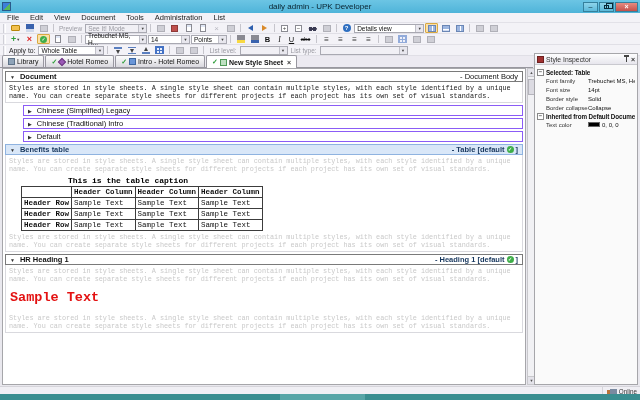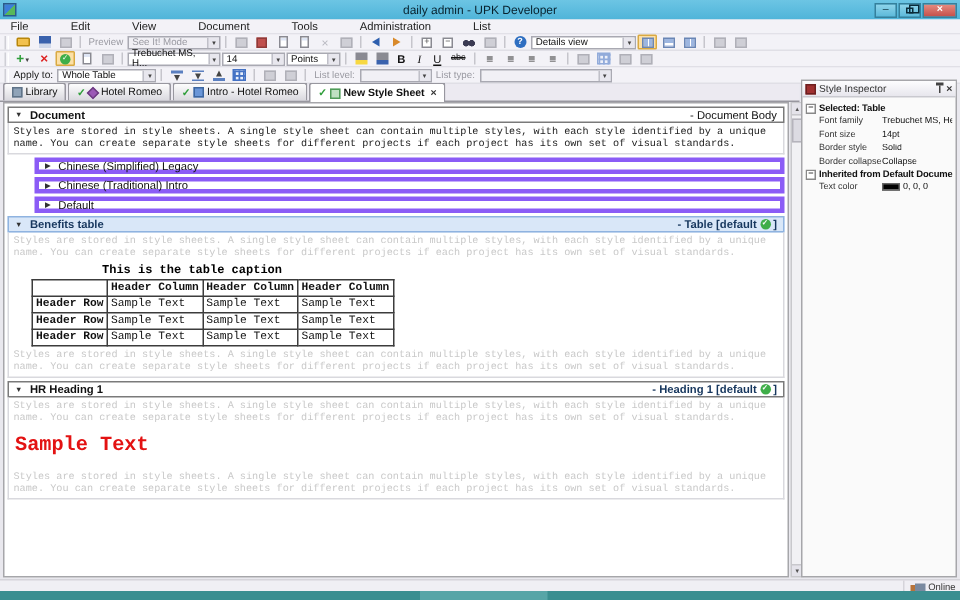--- a/index.html
+++ b/index.html
@@ -10,21 +10,21 @@
   
   .titlebar { left:0; top:0; width:640px; height:13px; background:linear-gradient(#6cc5e4,#4fb4d9); display:flex; align-items:center;justify-content:center; }
   .app-icon { width:9px; height:9px; margin-left:2px; background:linear-gradient(135deg,#3d7fd9 50%,#58b85a 50%); border:1px solid #2a5a8a; }
   .win-title { position:absolute; left:0; right:0; text-align:center; font-size:8px; color:#08222e; }
   .win-btns { margin-left:auto; display:flex; gap:1px; padding-right:2px; z-index:2; }
   .win-btn { width:15px; height:10px; background:linear-gradient(#8ed4ea,#5cb9da); border:1px solid #35809c; display:flex; align-items:center; justify-content:center; font-size:7px; color:#0a2a38; }
   .win-btn.close { width:23px; background:linear-gradient(#e58b80,#c4504a); color:#fff; font-weight:bold; }
   .restore-glyph { width:5px; height:4px; border:1px solid #0a2a38; position:relative; background:transparent; }
   .restore-glyph::before { content:""; position:absolute; left:1px; top:-3px; width:5px; height:4px; border:1px solid #0a2a38; }
 
-  .menubar { left:0; top:13px; width:640px; height:10px; background:#f3f2f7; display:flex; align-items:center; gap:28px; padding-left:7px; border-bottom:1px solid #e2e1e8; }
+  .menubar { left:0; top:13px; width:640px; height:10px; background:#f3f2f7; display:flex; align-items:center; gap:11px; padding-left:7px; border-bottom:1px solid #e2e1e8; }
   .menu-item { font-size:7.5px; color:#222; }
 
   
   .tbar { left:0; width:640px; height:11px; background:#f3f2f7; display:flex; align-items:center; gap:1px; padding-left:3px; border-bottom:1px solid #e0dfe6; }
   .sep { width:1px; height:8px; background:#c6c5cc; margin:0 2px; flex:none; }
   .grip { width:3px; height:9px; border-left:1px solid #cfcfd6; border-right:1px solid #ffffff; margin-right:2px; flex:none; }
   .tbtn { width:13px; height:10px; display:flex; align-items:center; justify-content:center; flex:none; font-size:7px; }
   .tbtn.pressed { background:#fce0a6; border:1px solid #d9a942; border-radius:1px; }
   .tlabel { font-size:6.5px; color:#9a9aa2; margin:0 2px; }
   .combo { height:9px; background:#fff; border:1px solid #a9a9b2; display:flex; align-items:center; font-size:6.5px; padding-left:2px; flex:none; }
@@ -72,21 +72,21 @@
   
   .editor { left:2px; top:68px; width:524px; height:317px; background:#fff; border:1px solid #a6a6aa; padding:2px 2px; overflow:hidden; }
   .sec-head { display:flex; align-items:center; height:11px; border:1px solid #7a7a7a; background:#fff; font-size:7.5px; font-weight:bold; padding:0 4px; gap:5px; }
   .sec-head .arrow { font-size:5px; color:#333; }
   .sec-head .right { margin-left:auto; font-weight:normal; display:flex; align-items:center; gap:2px; }
   .sec-head.selected { background:#d9e7f8; border-color:#8fb3e0; color:#17375e; }
   .sec-head.selected .right, .sec-head .right.strong { font-weight:bold; color:#17375e; }
   .sec-body { border:1px solid #d9d9de; border-top:none; padding:2px 3px;font-family:Liberation Mono, monospace; }
   .para { font-size:6.8px; line-height:8px; color:#222; }
   .para.muted { color:#c9c9c9; }
-  .sub-bar { margin:2px 0 0 18px; height:11px; border:3px solid #8b5cf6; display:flex; align-items:center; gap:5px; font-size:7.5px; padding:0 4px; background:#fff; }
+  .sub-bar { margin:2px 0 0 18px; height:11px; border:1px solid #8b5cf6; display:flex; align-items:center; gap:5px; font-size:7.5px; padding:0 4px; background:#fff; }
   .sub-bar .arrow { font-size:5px; color:#333; }
   .caption { width:234px; text-align:center; font-weight:bold; font-size:8px; margin:3px 0 1px 2px; color:#000; }
   table.demo { border-collapse:collapse; margin-left:12px; }
   table.demo td { border:1px solid #3c3c3c; height:11px; font-size:7.5px; padding:0 2px; vertical-align:middle; white-space:nowrap; }
   table.demo td.hdr { font-weight:bold; }
   td.c0{width:48px} td.c1{width:60px} td.c2{width:58px} td.c3{width:60px}
   .sample-red { font-size:13.5px; font-weight:bold; color:#e31212; margin:7px 0 9px 1px; }
   .spacer2 { height:2px; }
 
   

